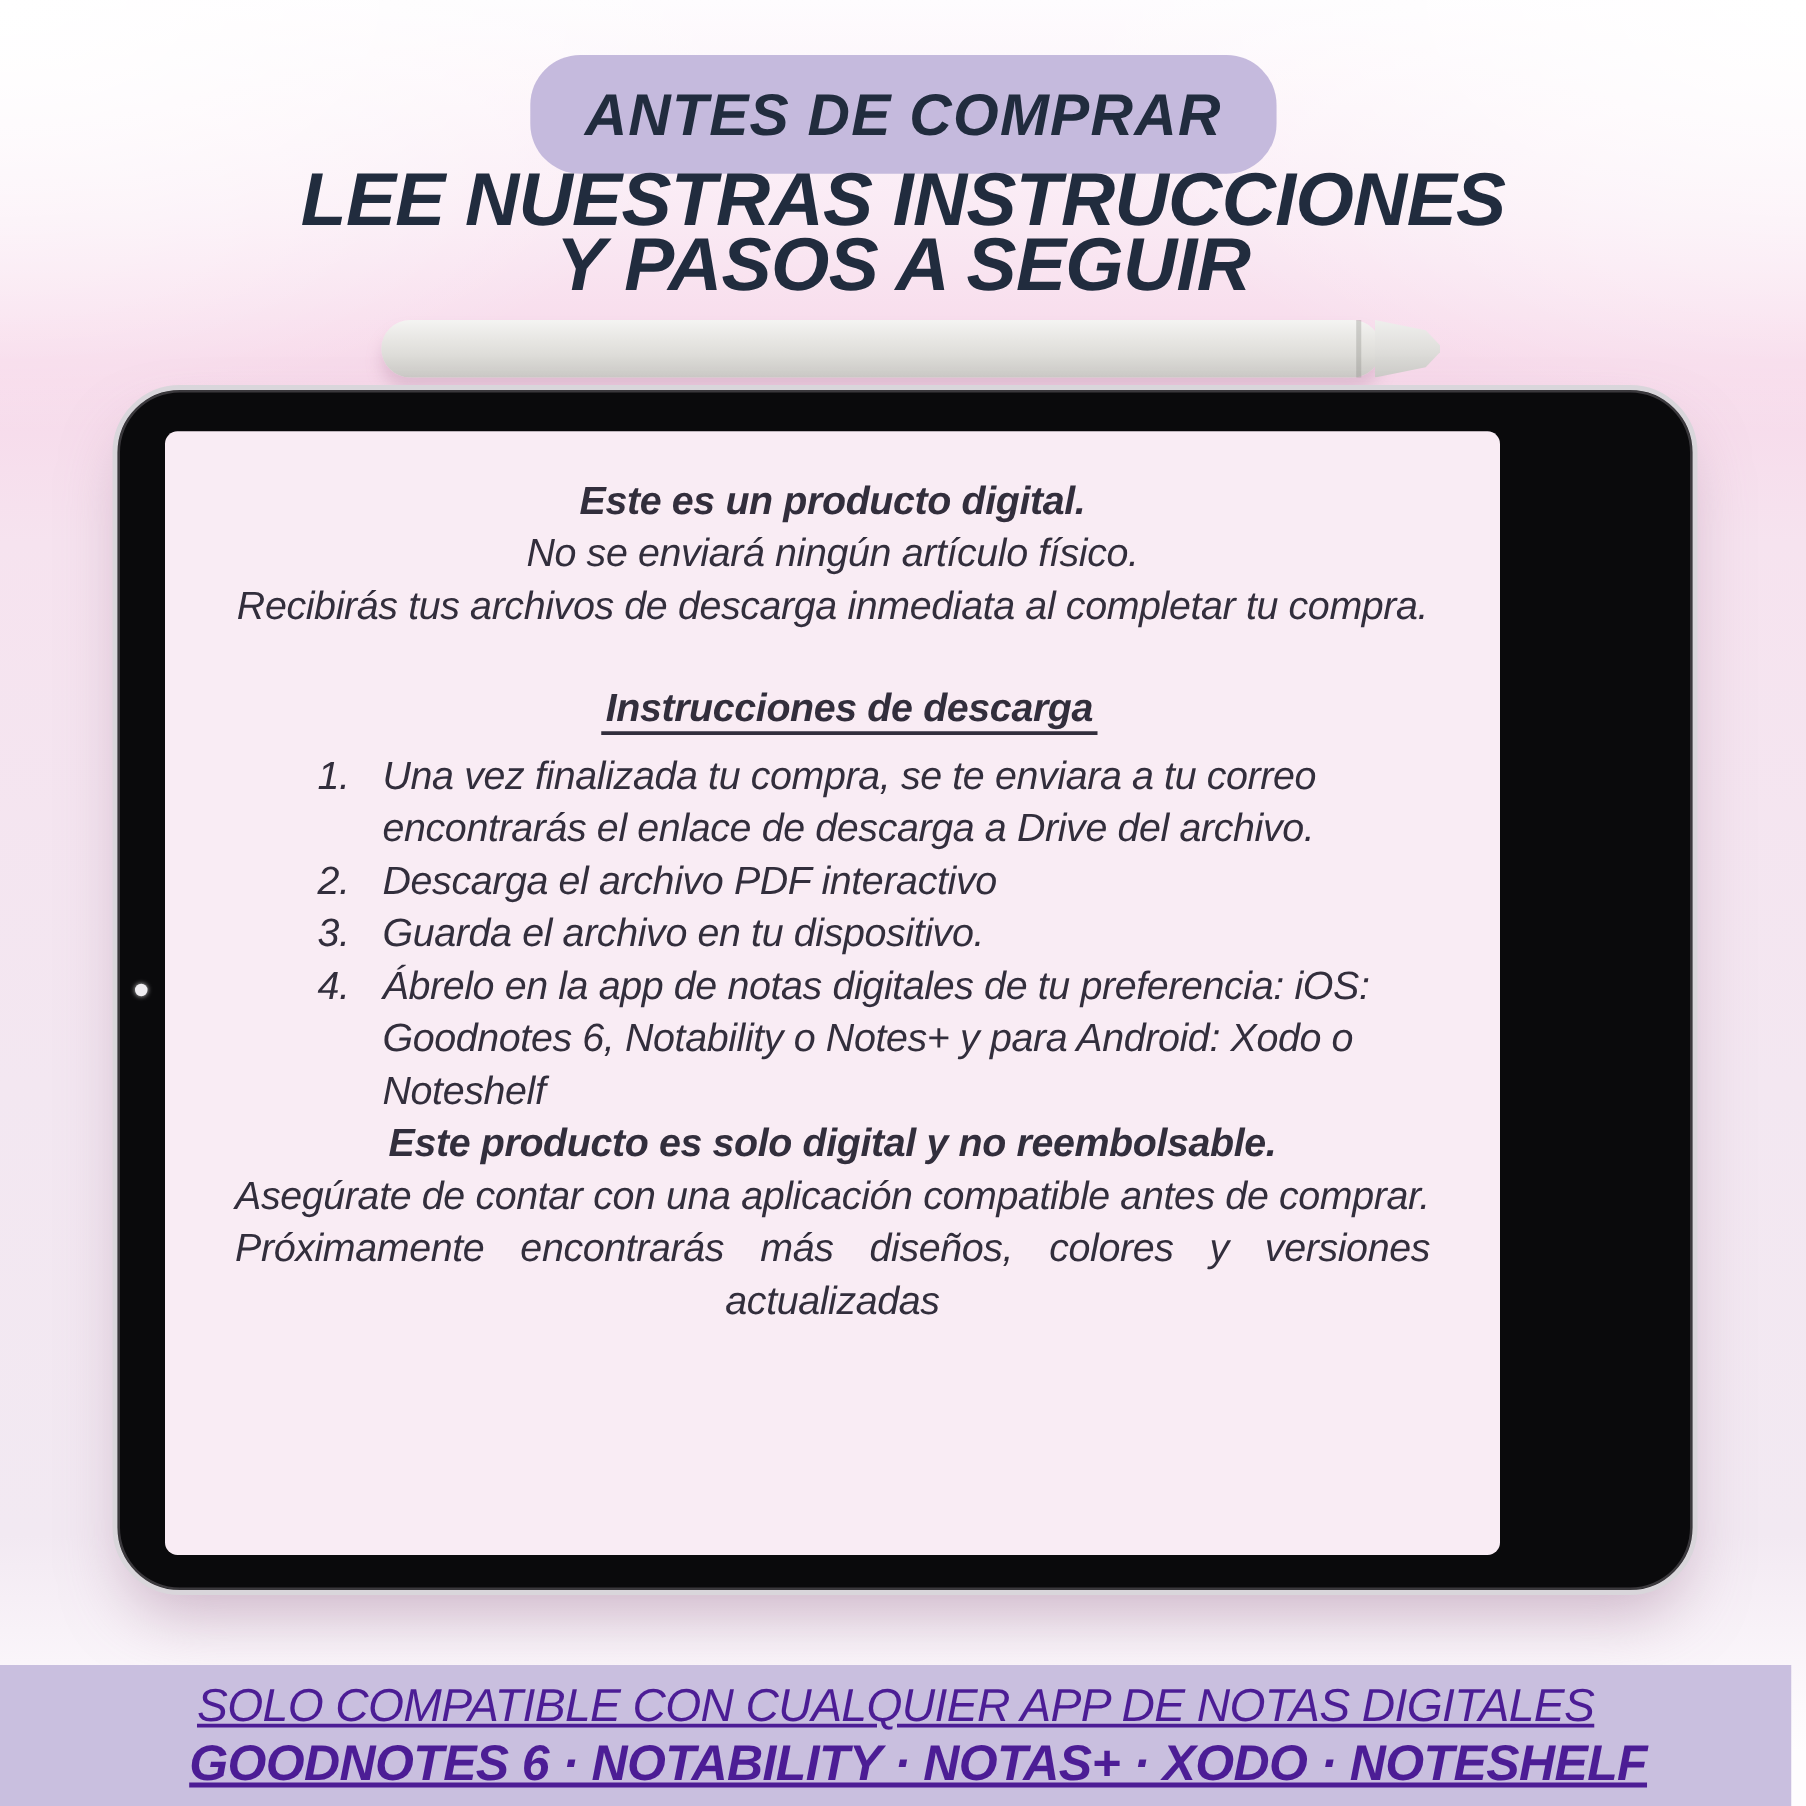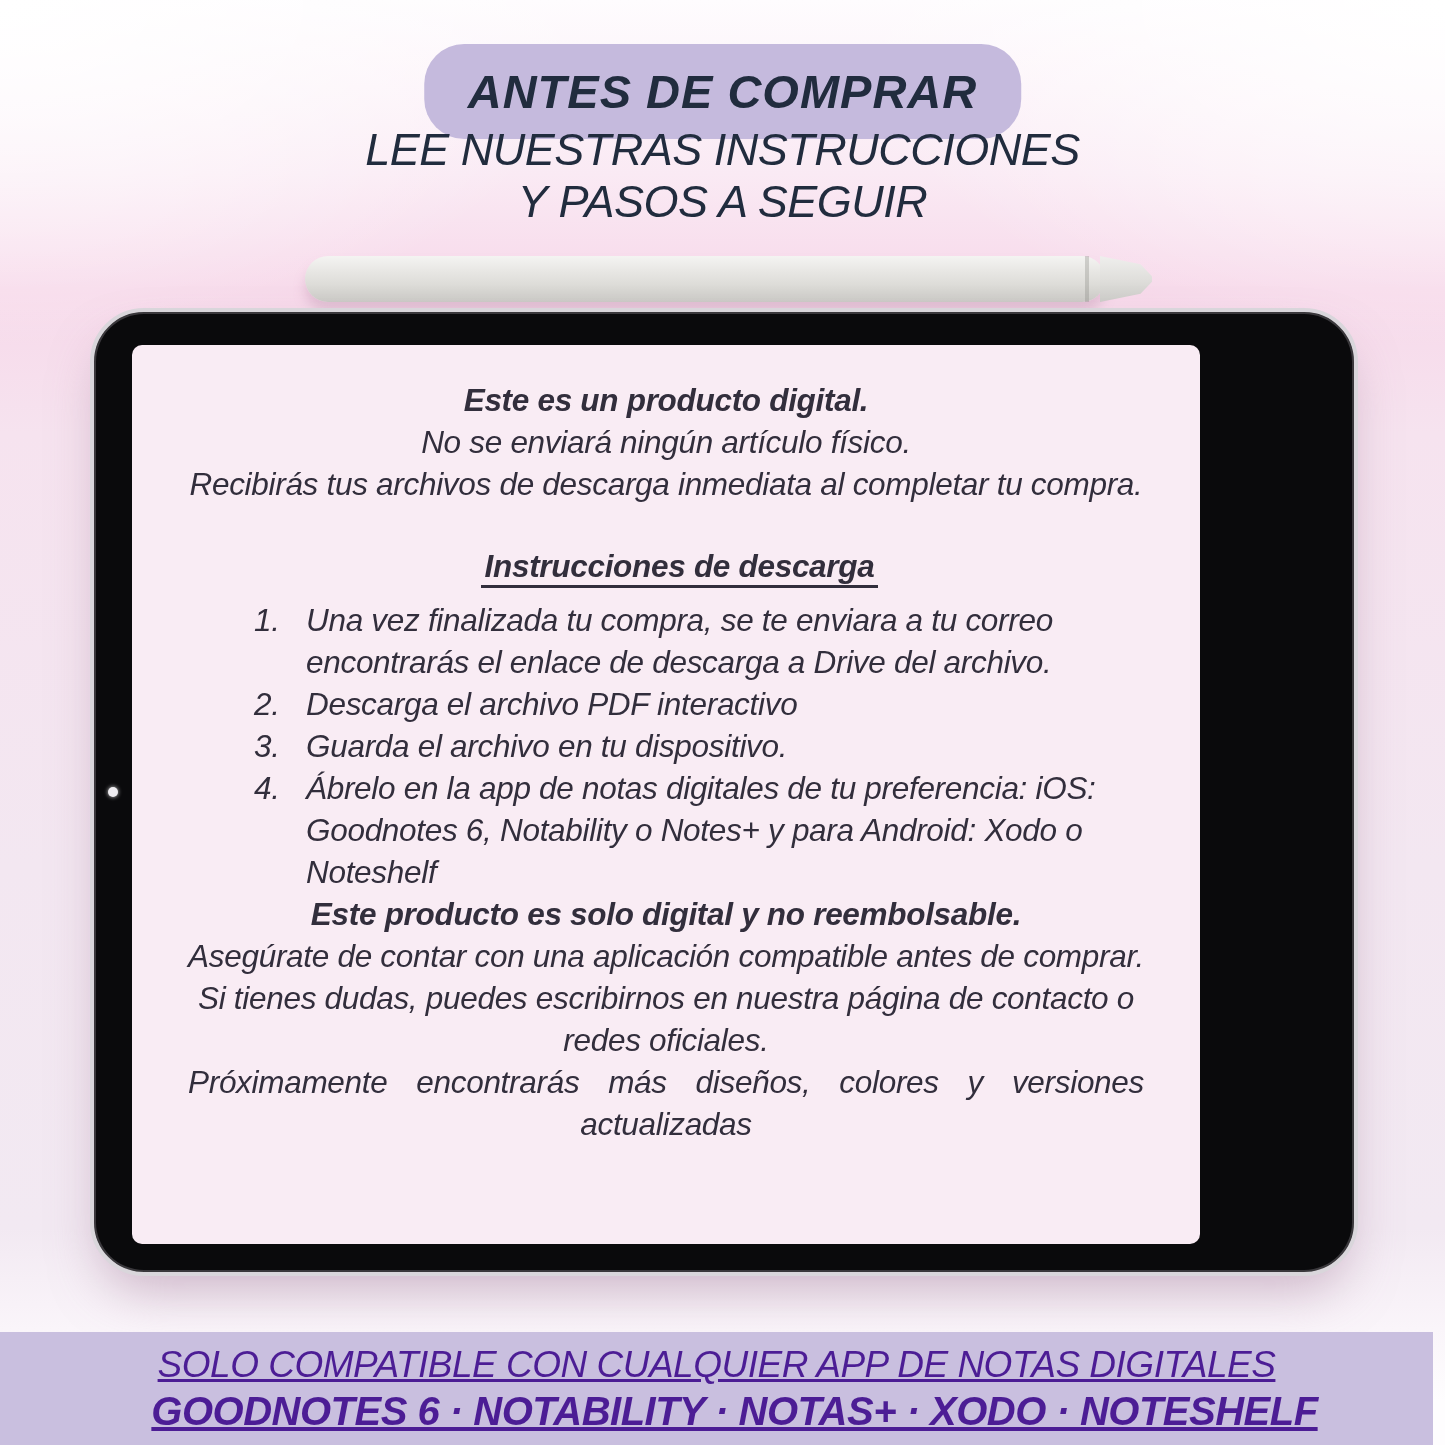--- a/index.html
+++ b/index.html
@@ -8,22 +8,22 @@
   .canvas{position:relative;width:1445px;height:1445px;font-style:italic;
     background:
       radial-gradient(42% 24% at 0% 0%, #ffffff 0%, rgba(255,255,255,0) 100%),
       radial-gradient(42% 24% at 100% 0%, #ffffff 0%, rgba(255,255,255,0) 100%),
       linear-gradient(180deg,#fefcfe 0%,#faeaf4 12%,#f7d9ea 20%,#f6e3ef 30%,
                       #f3e7f1 60%,#f2e9f2 85%,#faf5fa 92%,#fefdfe 97%);}
   
   .badge{position:absolute;top:44px;left:50%;transform:translateX(-50%);
     background:#c5badd;border-radius:40px;padding:20px 44px;white-space:nowrap;}
   .badge span{font-size:47px;font-weight:bold;letter-spacing:1px;color:#212c3e;}
-  .subtitle{position:absolute;top:124px;left:0;width:100%;text-align:center;
-    font-size:45px;line-height:52px;color:#212c3e;letter-spacing:-0.5px;}
+  .subtitle{position:absolute;top:134px;left:0;width:100%;text-align:center;
+    font-size:60px;line-height:52px;color:#212c3e;letter-spacing:-0.5px;font-weight:bold;}
   
   .pencil{position:absolute;left:305px;top:256px;width:850px;height:46px;}
   .pencil-body{position:absolute;left:0;top:0;width:800px;height:46px;border-radius:23px;
     background:linear-gradient(180deg,#f4f4f2 0%,#e9e8e5 30%,#dcdbd7 65%,#cbcac6 100%);
     box-shadow:0 10px 12px rgba(185,140,170,0.35);}
   .pencil-tip{position:absolute;left:795px;top:0;width:52px;height:46px;
     background:linear-gradient(180deg,#efefed 0%,#e0dfdc 50%,#ccccc8 100%);
     clip-path:polygon(0 0,78% 18%,100% 44%,100% 56%,78% 82%,0 100%);}
   .pencil-collar{position:absolute;left:780px;top:0;width:4px;height:46px;background:rgba(140,140,135,0.35);}
   
@@ -100,21 +100,20 @@
           <span class="txt">Guarda el archivo en tu dispositivo.</span>
         </li>
         <li class="step">
           <span class="num">4.</span>
           <span class="txt">Ábrelo en la app de notas digitales de tu preferencia: iOS: Goodnotes 6, Notability o Notes+ y para Android: Xodo o Noteshelf</span>
         </li>
       </ol>
 
       <p class="b notice-bold">Este producto es solo digital y no reembolsable.</p>
       <p class="justify">Asegúrate de contar con una aplicación compatible antes de comprar.</p>
-      <p>Si tienes dudas, puedes escribirnos en nuestra página de contacto o redes oficiales.</p>
 
       <p class="justify">Próximamente encontrarás más diseños, colores y versiones actualizadas</p>
 
     </div>
   </div>
 
   <div class="footer">
     <div class="f1">SOLO COMPATIBLE CON CUALQUIER APP DE NOTAS DIGITALES</div>
     <div class="f2">GOODNOTES 6 · NOTABILITY · NOTAS+ · XODO · NOTESHELF</div>
   </div>

